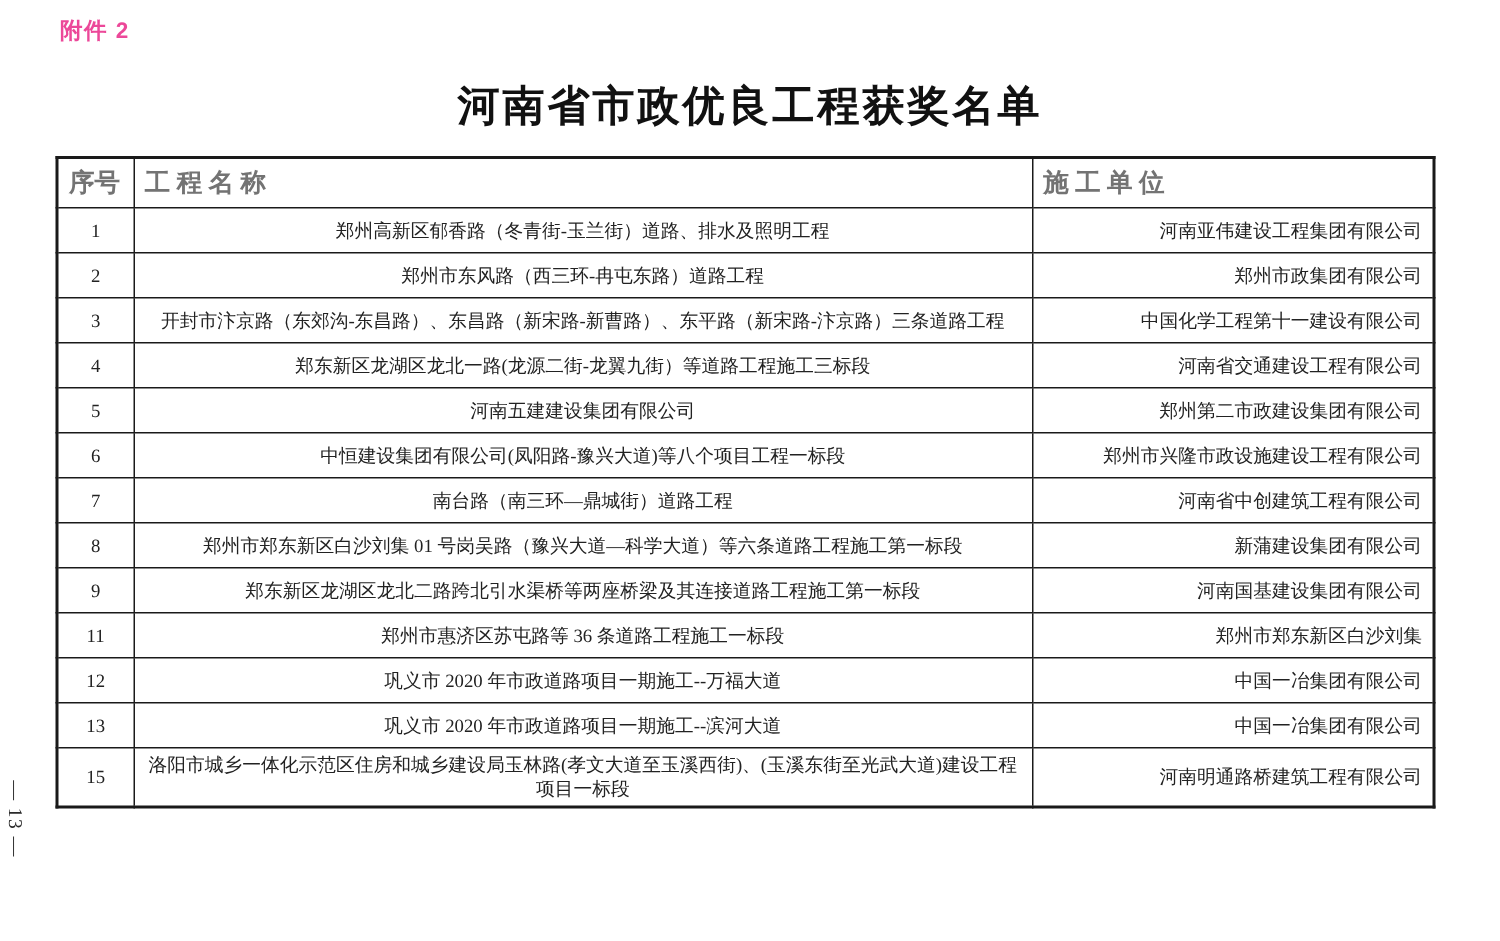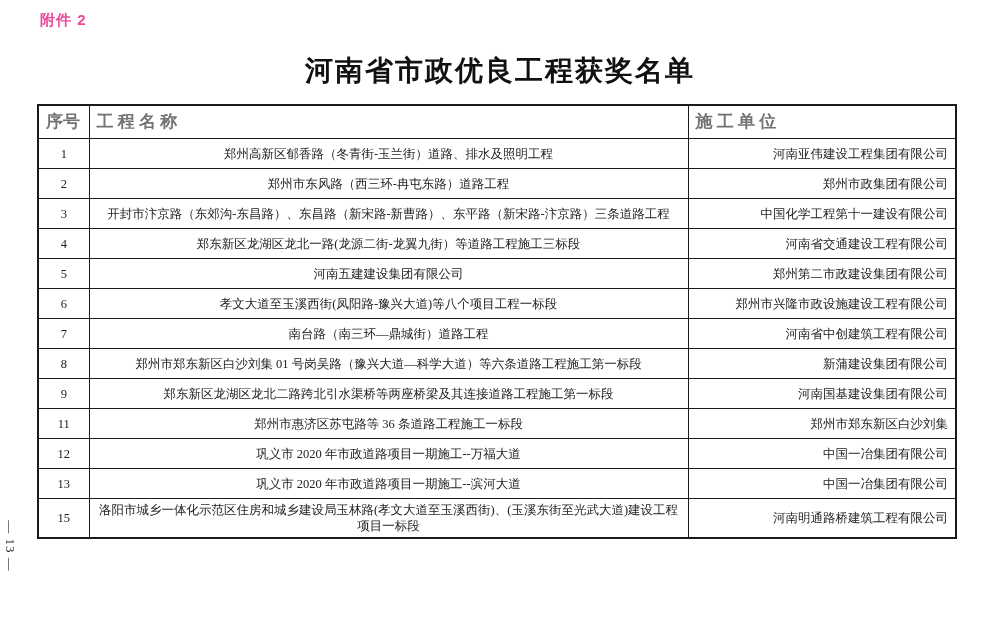--- a/index.html
+++ b/index.html
@@ -139,21 +139,21 @@
   </tr>
 
   <tr>
     <td class="cell-no">5</td>
     <td class="cell-project">河南五建建设集团有限公司</td>
     <td class="cell-company">郑州第二市政建设集团有限公司</td>
   </tr>
 
   <tr>
     <td class="cell-no">6</td>
-    <td class="cell-project">孝文大道至玉溪西街(凤阳路-豫兴大道)等八个项目工程一标段</td>
+    <td class="cell-project">中恒建设集团有限公司(凤阳路-豫兴大道)等八个项目工程一标段</td>
     <td class="cell-company">郑州市兴隆市政设施建设工程有限公司</td>
   </tr>
 
   <tr>
     <td class="cell-no">7</td>
     <td class="cell-project">南台路（南三环—鼎城街）道路工程</td>
     <td class="cell-company">河南省中创建筑工程有限公司</td>
   </tr>
 
   <tr>

